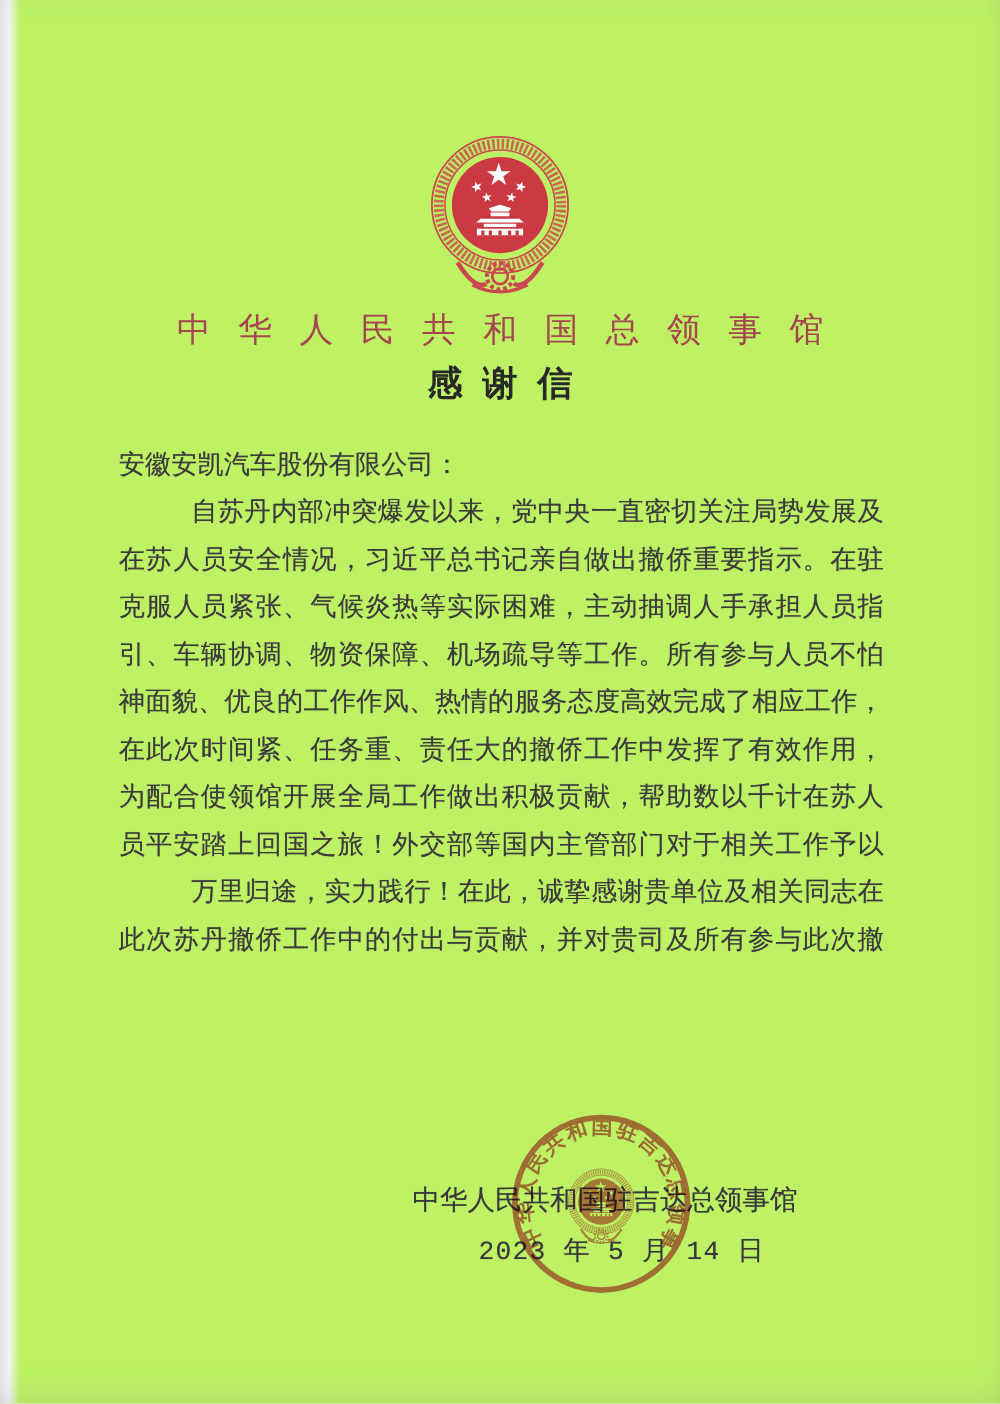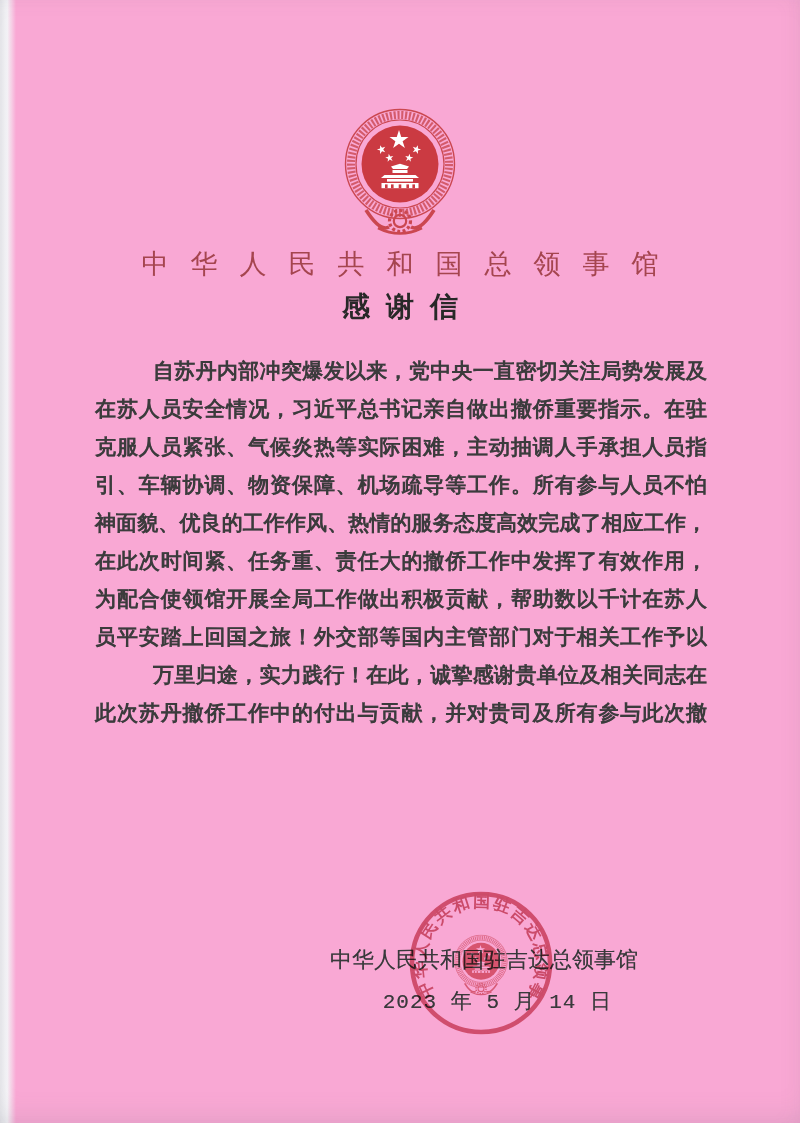--- a/index.html
+++ b/index.html
@@ -1,18 +1,18 @@
 <!DOCTYPE html>
 <html><head>
 <meta charset="utf-8">
 <style>
   html,body{margin:0;padding:0;background:#ffffff;}
   .page{
     position:relative;width:800px;height:1123px;overflow:hidden;
-    background:#f9a8d4;
+    background:#bef264;
     font-family:"Liberation Serif","DejaVu Serif",serif;
   }
   .edge-left{
     position:absolute;left:0;top:0;bottom:0;width:16px;
     background:linear-gradient(90deg,#e6e6ea 0,#f4f4f7 45%,rgba(253,253,254,0) 100%);
     pointer-events:none;
   }
   .vignette{
     position:absolute;inset:0;pointer-events:none;
     box-shadow:
@@ -31,21 +31,21 @@
     text-align:center;font-size:28px;font-weight:700;color:#282828;
     font-family:"Liberation Sans","DejaVu Sans",sans-serif;
     letter-spacing:16px;padding-left:16px;
   }
   .letter-body{position:absolute;top:352px;left:95px;width:612px;}
   .line{
     font-size:21px;line-height:38px;height:38px;color:#3b3b3c;
     white-space:nowrap;
     text-shadow:0 0 .6px rgba(70,70,72,.55);
   }
-  .line.fill{white-space:normal;text-align:justify;text-align-last:justify;font-weight:bold;}
+  .line.fill{white-space:normal;text-align:justify;text-align-last:justify;}
   .line.indent{padding-left:58px;}
   .signature{position:absolute;top:940px;left:0;width:100%;box-sizing:border-box;}
   .sig-org{
     text-align:right;padding-right:162px;font-size:22px;color:#39393b;
     line-height:40px;height:40px;text-shadow:0 0 .6px rgba(70,70,72,.55);
   }
   .sig-date{
     text-align:right;padding-right:188px;font-size:21px;color:#39393b;
     line-height:46px;height:46px;letter-spacing:1px;
     text-shadow:0 0 .6px rgba(70,70,72,.55);
@@ -107,20 +107,21 @@
     <svg width="120" height="132" viewBox="0 0 120 132">
       <use href="#emb" xlink:href="#emb"></use>
     </svg>
   </div>
 
   <div class="org-title">中华人民共和国总领事馆</div>
 
   <div class="doc-title">感谢信</div>
 
   <div class="letter-body">
+      <div class="line">安徽安凯汽车股份有限公司：</div>
       <div class="line indent fill">自苏丹内部冲突爆发以来，党中央一直密切关注局势发展及</div>
       <div class="line fill">在苏人员安全情况，习近平总书记亲自做出撤侨重要指示。在驻</div>
       <div class="line fill">克服人员紧张、气候炎热等实际困难，主动抽调人手承担人员指</div>
       <div class="line fill">引、车辆协调、物资保障、机场疏导等工作。所有参与人员不怕</div>
       <div class="line fill">神面貌、优良的工作作风、热情的服务态度高效完成了相应工作，</div>
       <div class="line fill">在此次时间紧、任务重、责任大的撤侨工作中发挥了有效作用，</div>
       <div class="line fill">为配合使领馆开展全局工作做出积极贡献，帮助数以千计在苏人</div>
       <div class="line fill">员平安踏上回国之旅！外交部等国内主管部门对于相关工作予以</div>
       <div class="line indent fill">万里归途，实力践行！在此，诚挚感谢贵单位及相关同志在</div>
       <div class="line fill">此次苏丹撤侨工作中的付出与贡献，并对贵司及所有参与此次撤</div>

